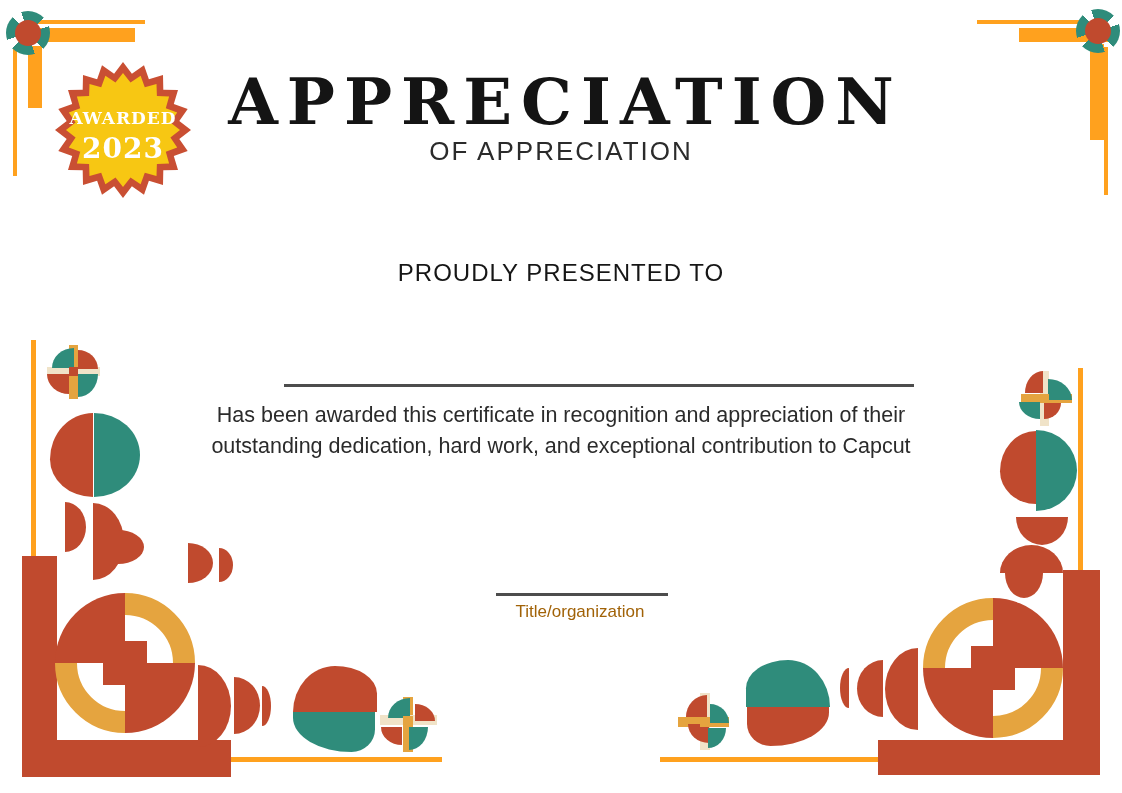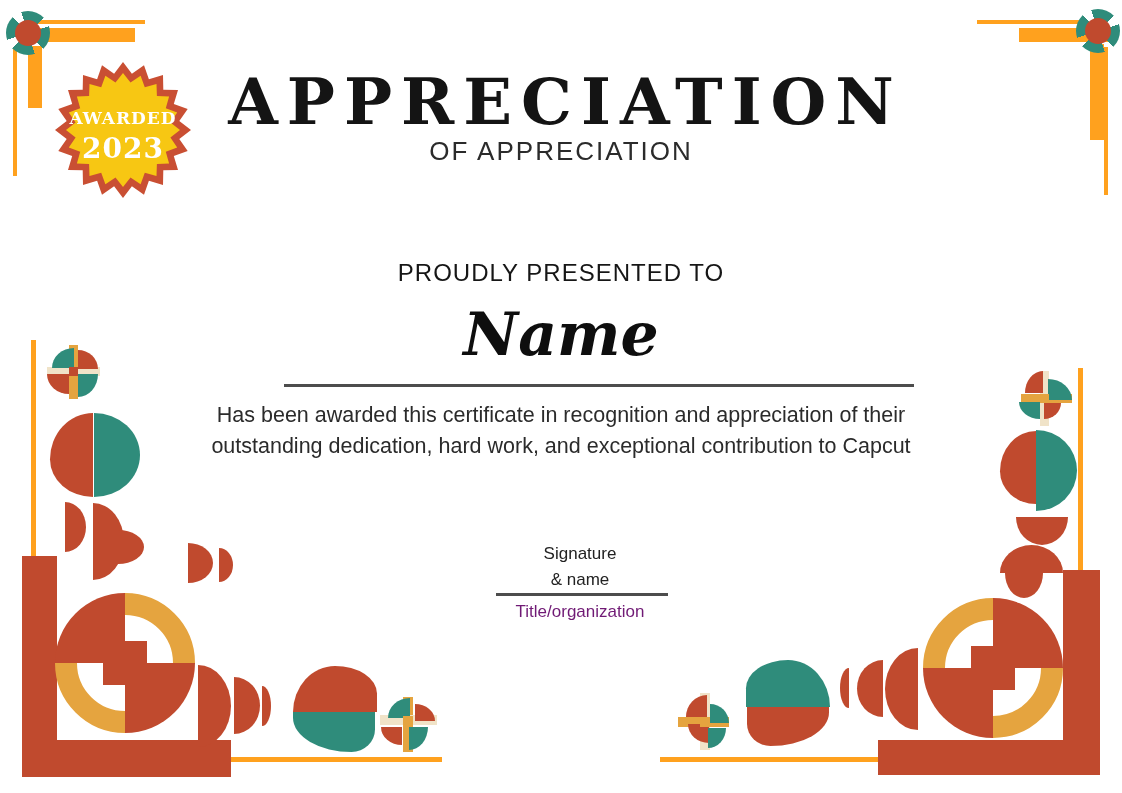--- a/index.html
+++ b/index.html
@@ -44,21 +44,21 @@
     letter-spacing:1px;color:#161616;}
   .recipient{left:0;top:299px;width:100%;text-align:center;
     font-family:"DejaVu Serif","Liberation Serif",serif;
     font-style:italic;font-weight:700;font-size:60px;color:#0e0e0e;}
   .rule{background:var(--rule);}
   .body-text{left:161px;top:400px;width:800px;text-align:center;
     font-size:21.5px;line-height:1.45;color:#2b2b2b;}
   .sig-label{left:480px;top:541px;width:200px;text-align:center;
     font-size:17px;line-height:1.5;color:#222222;}
   .title-org{left:480px;top:602px;width:200px;text-align:center;
-    font-size:17px;color:#701a75;}
+    font-size:17px;color:#a16207;}
   .badge-text{fill:#ffffff;font-family:"DejaVu Serif","Liberation Serif",serif;
     font-weight:bold;text-anchor:middle;}
   .star-outer{fill:var(--badge-red);}
   .star-inner{fill:var(--badge-yellow);}
 </style>
 </head>
 <body>
 
 <div id="certificate">
 
@@ -86,29 +86,24 @@
     <polygon class="star-outer" points="0.0,-68.0 8.9,-56.3 21.0,-64.7 25.9,-50.8 40.0,-55.0 40.3,-40.3 55.0,-40.0 50.8,-25.9 64.7,-21.0 56.3,-8.9 68.0,0.0 56.3,8.9 64.7,21.0 50.8,25.9 55.0,40.0 40.3,40.3 40.0,55.0 25.9,50.8 21.0,64.7 8.9,56.3 0.0,68.0 -8.9,56.3 -21.0,64.7 -25.9,50.8 -40.0,55.0 -40.3,40.3 -55.0,40.0 -50.8,25.9 -64.7,21.0 -56.3,8.9 -68.0,0.0 -56.3,-8.9 -64.7,-21.0 -50.8,-25.9 -55.0,-40.0 -40.3,-40.3 -40.0,-55.0 -25.9,-50.8 -21.0,-64.7 -8.9,-56.3"></polygon>
     <polygon class="star-inner" points="0.0,-57.0 7.5,-47.4 17.6,-54.2 21.8,-42.8 33.5,-46.1 33.9,-33.9 46.1,-33.5 42.8,-21.8 54.2,-17.6 47.4,-7.5 57.0,0.0 47.4,7.5 54.2,17.6 42.8,21.8 46.1,33.5 33.9,33.9 33.5,46.1 21.8,42.8 17.6,54.2 7.5,47.4 0.0,57.0 -7.5,47.4 -17.6,54.2 -21.8,42.8 -33.5,46.1 -33.9,33.9 -46.1,33.5 -42.8,21.8 -54.2,17.6 -47.4,7.5 -57.0,0.0 -47.4,-7.5 -54.2,-17.6 -42.8,-21.8 -46.1,-33.5 -33.9,-33.9 -33.5,-46.1 -21.8,-42.8 -17.6,-54.2 -7.5,-47.4"></polygon>
     <text class="badge-text" x="0" y="-6" font-size="17" letter-spacing="1">AWARDED</text>
     <text class="badge-text" x="0" y="28" font-size="28" letter-spacing="1">2023</text>
   </svg>
 
   <div class="abs cert-title">APPRECIATION</div>
   <div class="abs cert-sub">OF APPRECIATION</div>
 
   <div class="abs presented">PROUDLY PRESENTED TO</div>
-  <div class="abs recipient">Name</div>
   <div class="abs rule" style="left:284px;top:384px;width:630px;height:3px;"></div>
 
   <div class="abs body-text">Has been awarded this certificate in recognition and appreciation of their outstanding dedication, hard work, and exceptional contribution to Capcut</div>
 
-  <div class="abs sig-label">
-    <div>Signature</div>
-    <div>&amp; name</div>
-  </div>
   <div class="abs rule" style="left:496px;top:593px;width:172px;height:3px;"></div>
   <div class="abs title-org">Title/organization</div>
 
   <div>
 
     <div class="abs c-orange" style="left:31px;top:340px;width:5px;height:216px;"></div>
     <div class="abs c-orange" style="left:230px;top:757px;width:212px;height:5px;"></div>
 
     <div class="abs c-gold" style="left:69px;top:345px;width:9px;height:54px;"></div>
     <div class="abs c-cream" style="left:47px;top:367px;width:53px;height:9px;"></div>

